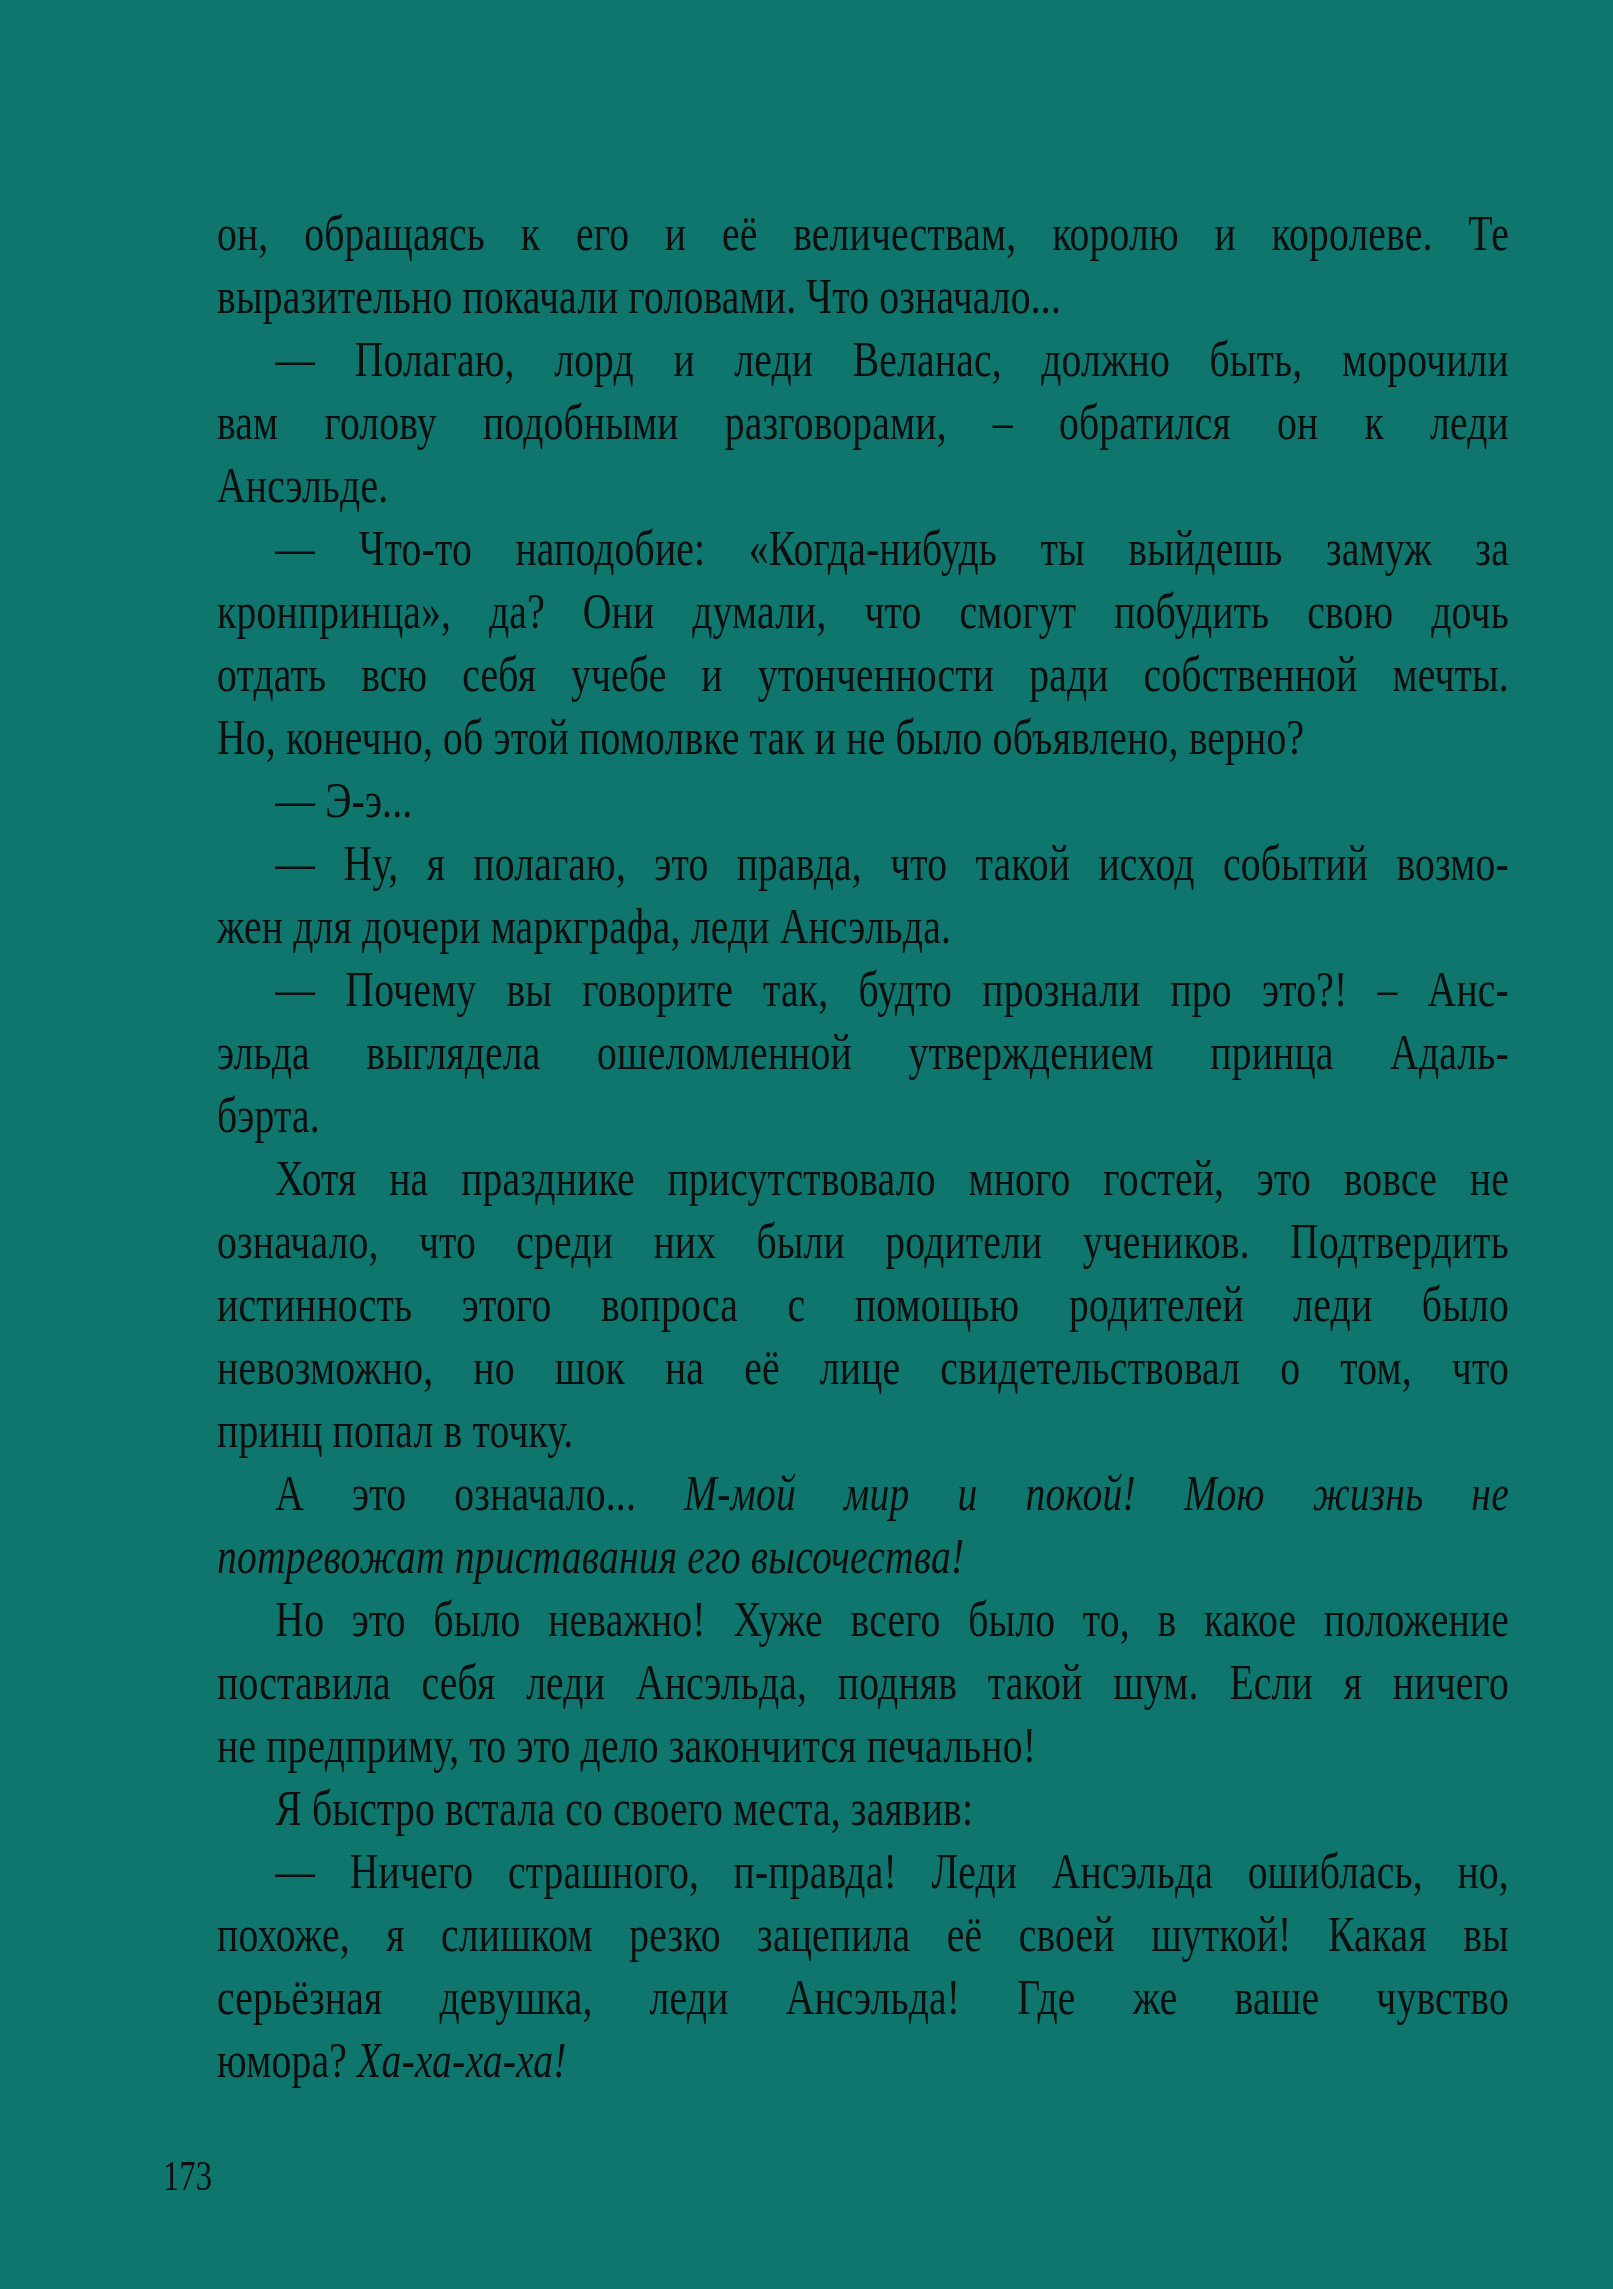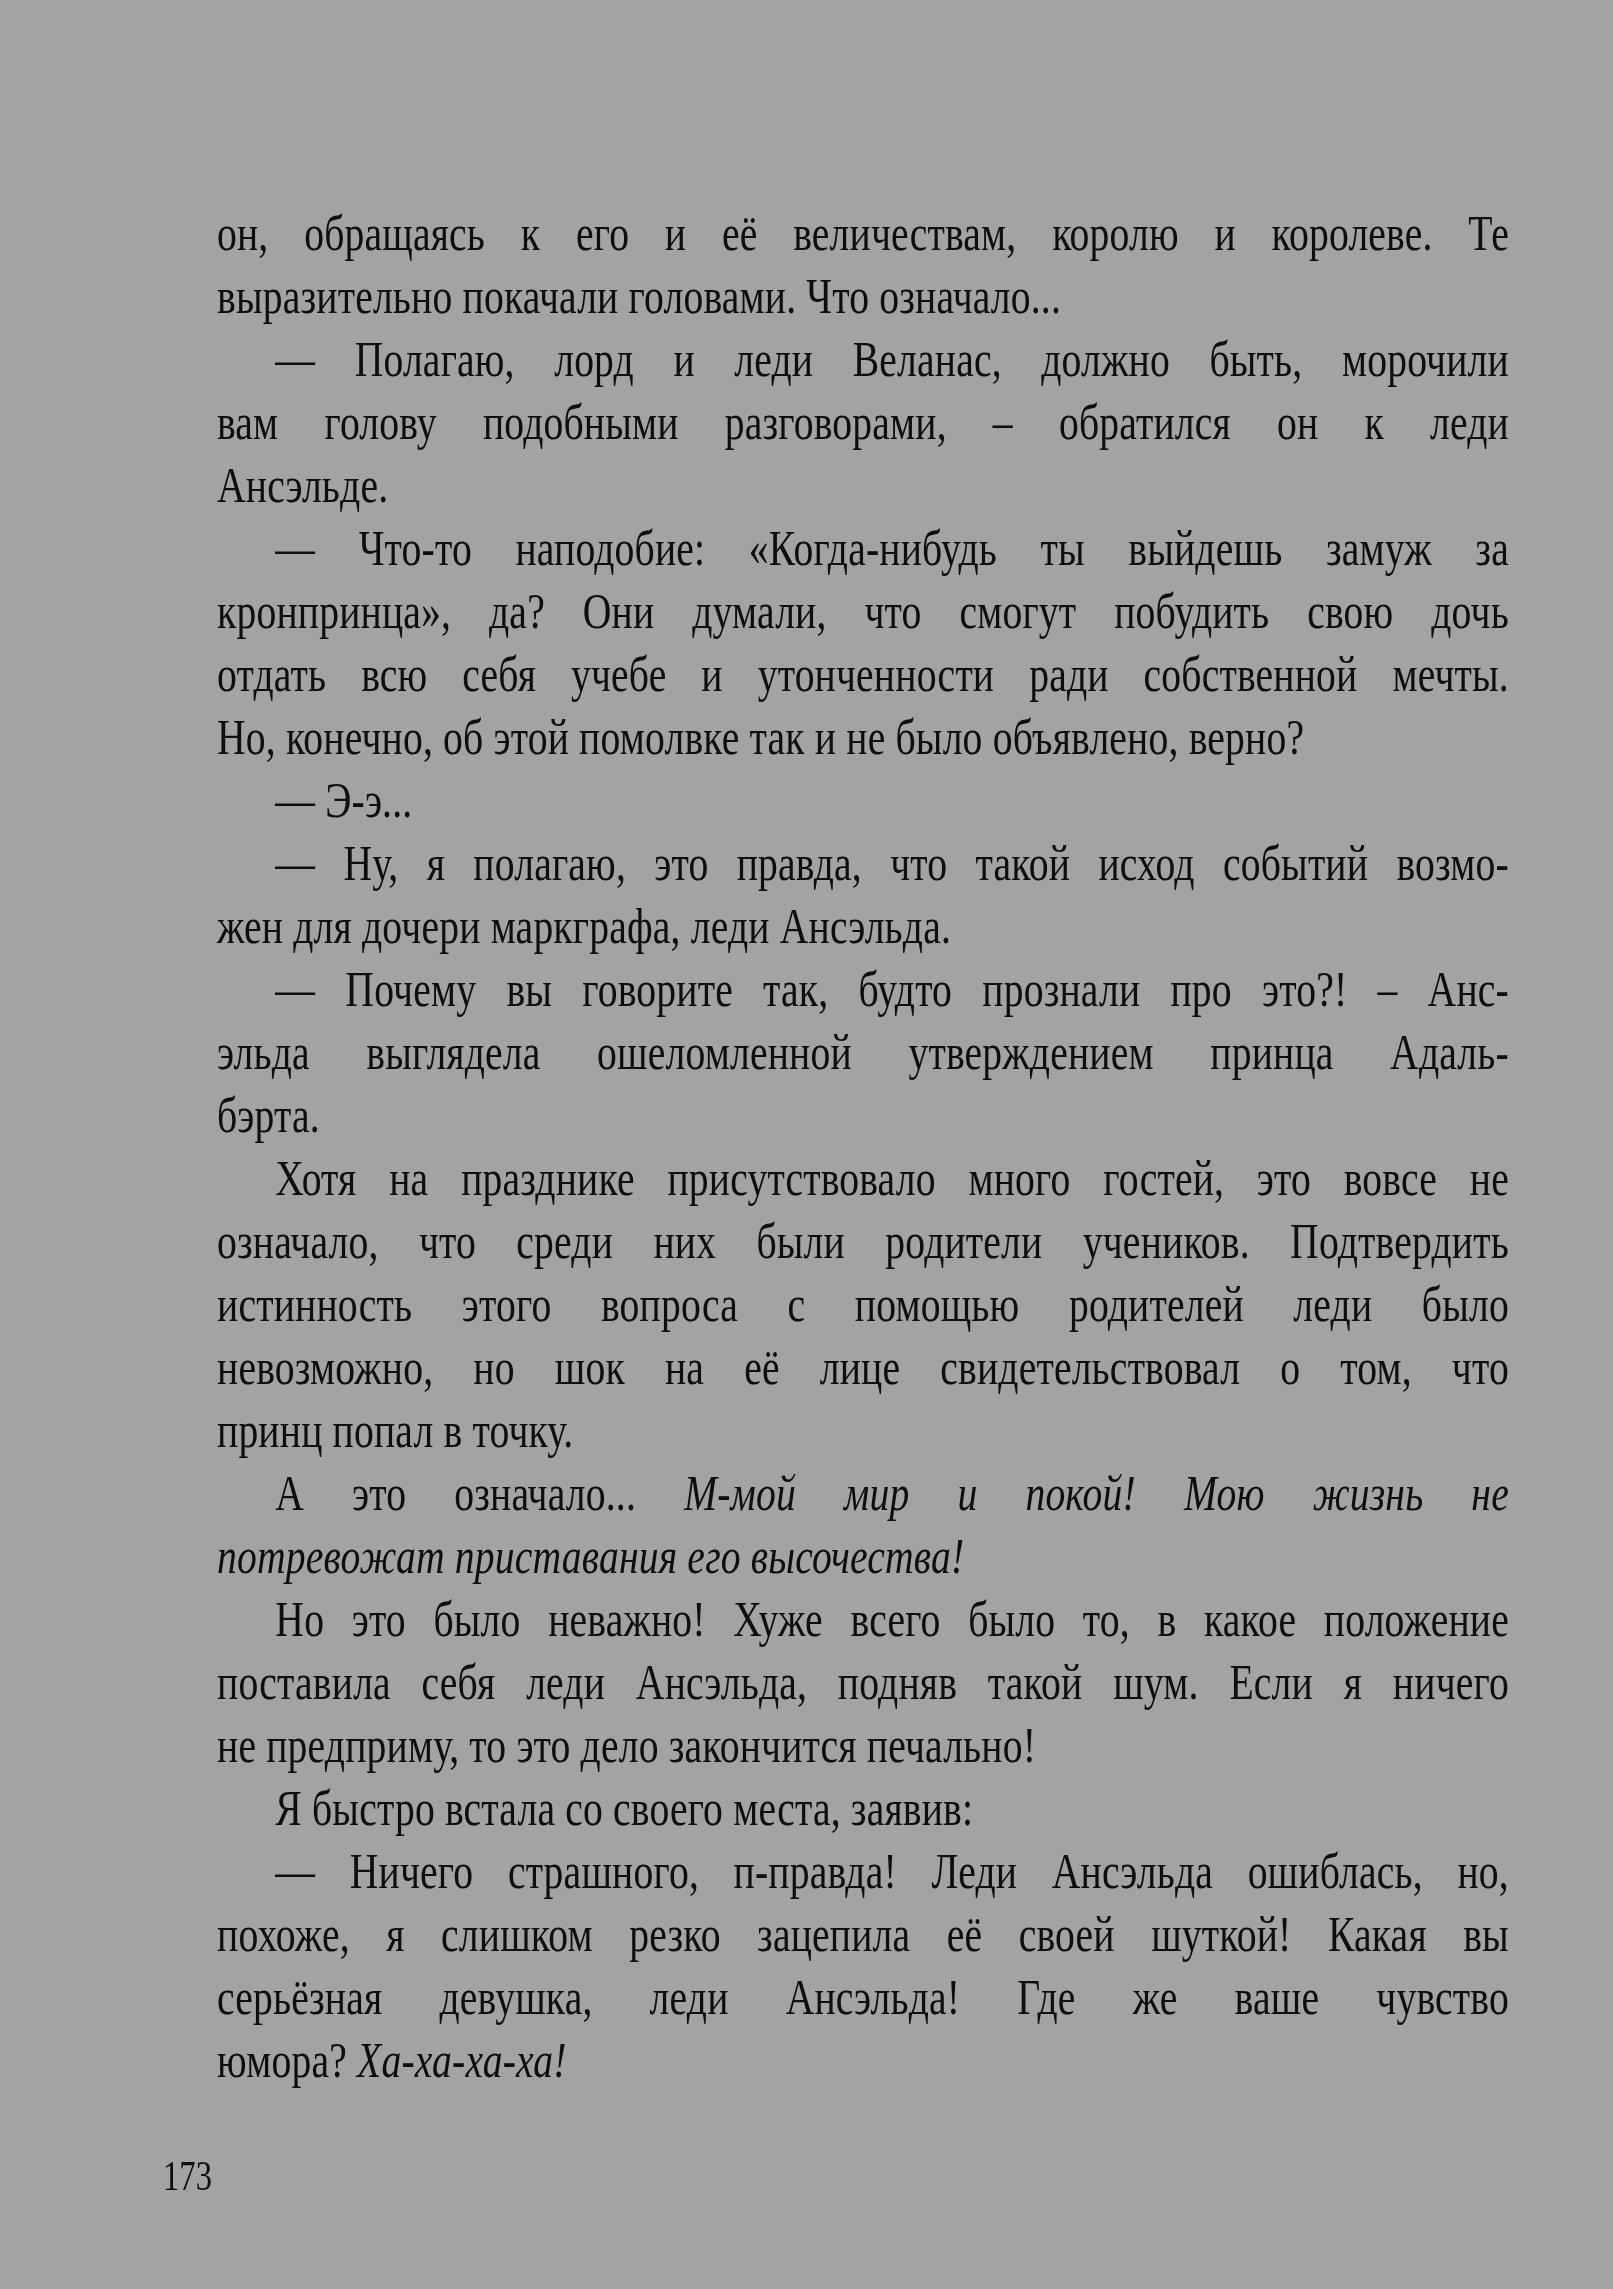--- a/index.html
+++ b/index.html
@@ -4,21 +4,21 @@
 <style>
   html, body {
     margin: 0;
     padding: 0;
     background: #ffffff;
   }
   .page {
     position: relative;
     width: 1613px;
     height: 2290px;
-    background: #a3a3a3;
+    background: #0f766e;
     overflow: hidden;
     font-family: "Liberation Serif", "DejaVu Serif", serif;
   }
   .text-block {
     position: absolute;
     left: 217px;
     top: 202px;
     width: 1661px;              
     transform: scaleX(0.7778);  
     transform-origin: 0 0;

